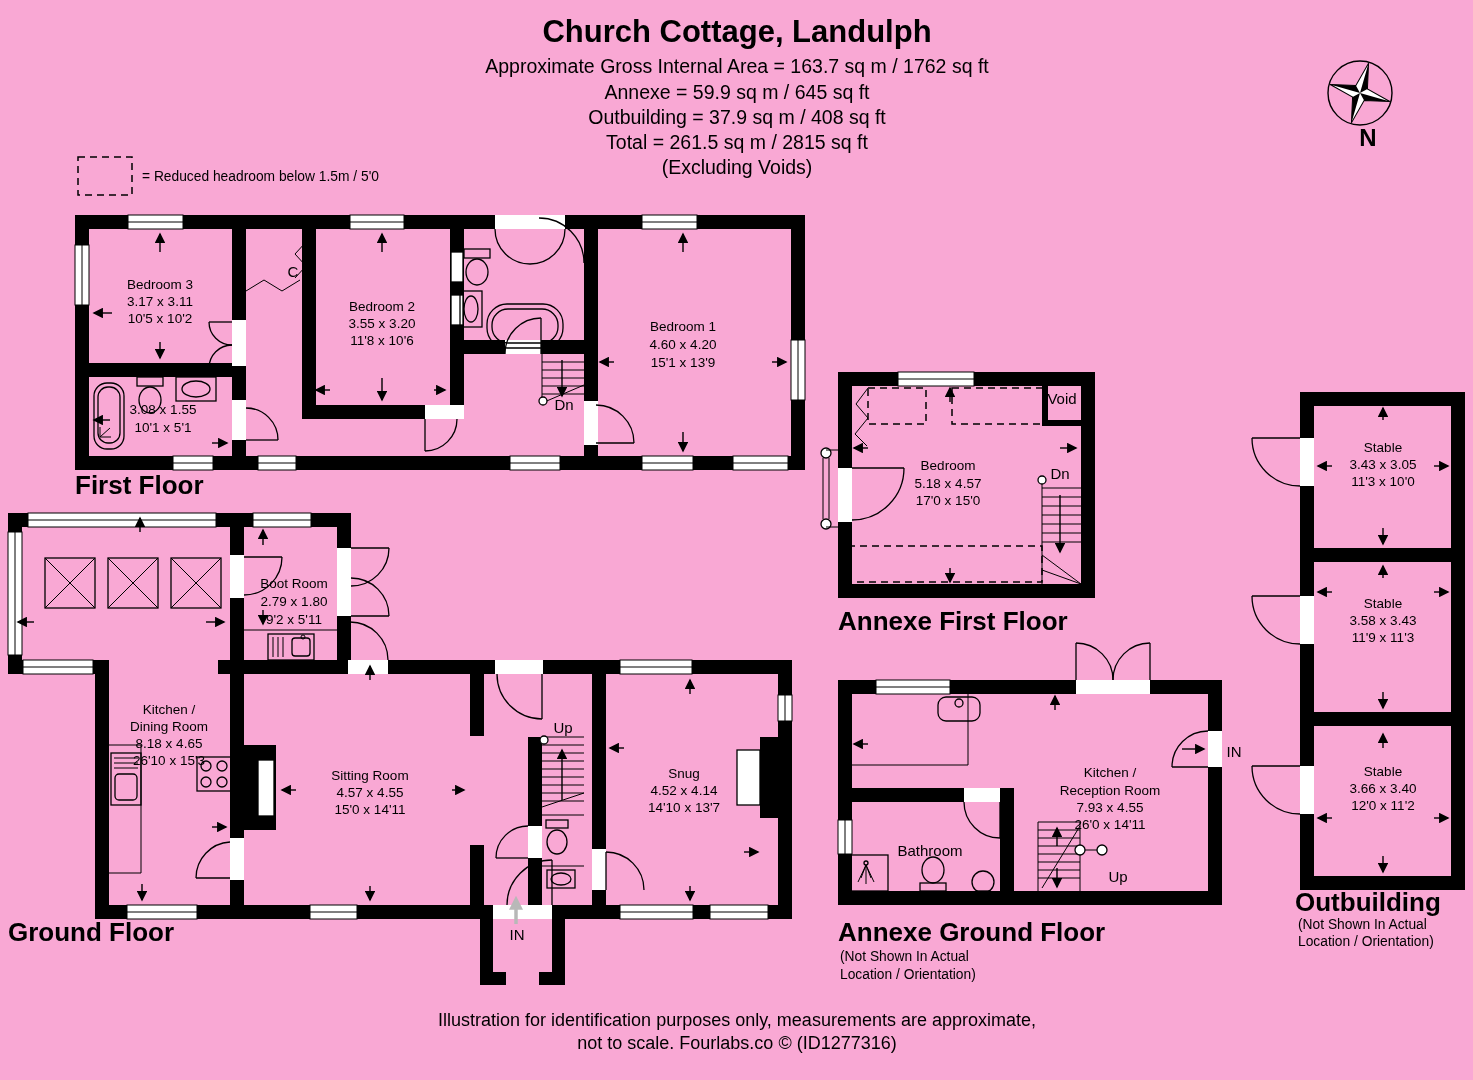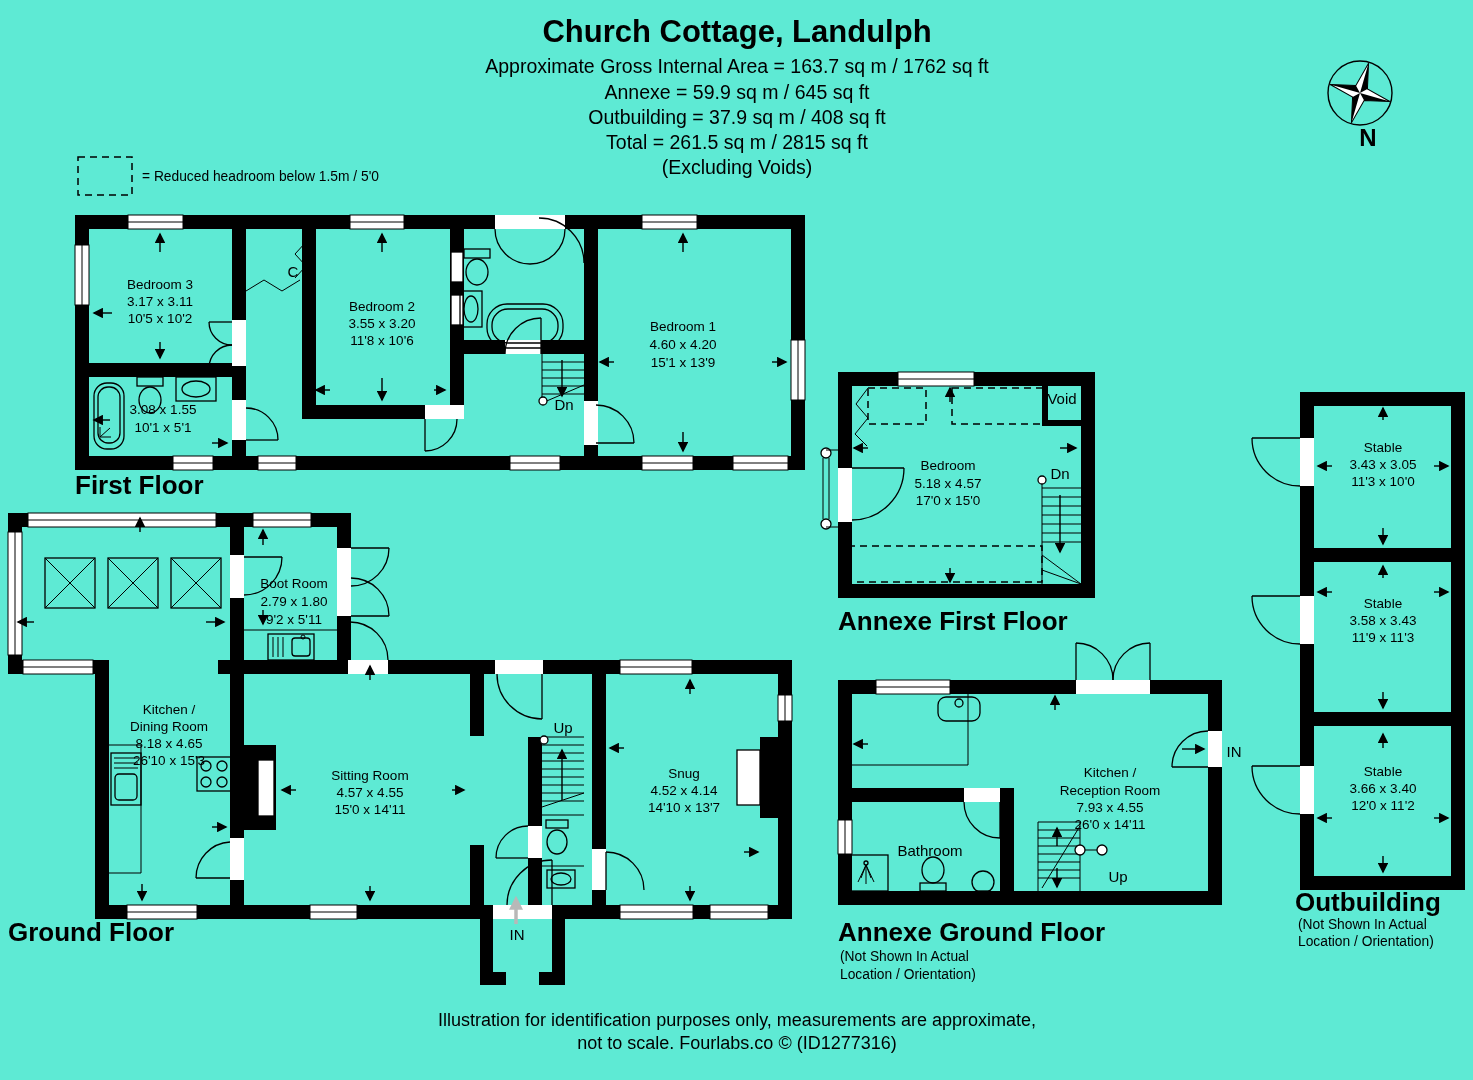--- a/index.html
+++ b/index.html
@@ -1,16 +1,16 @@
 <!DOCTYPE html>
 <html><head>
 <meta charset="utf-8">
 <style>
   html,body { margin:0; padding:0; background:#ffffff; }
-  .page { width:1473px; height:1080px; position:relative; background:#5eead4; overflow:hidden; }
+  .page { width:1473px; height:1080px; position:relative; background:#f9a8d4; overflow:hidden; }
   svg { display:block; }
   .t    { font-family:"Liberation Sans","DejaVu Sans",sans-serif; fill:#000; }
   .rl   { font-size:13.5px; text-anchor:middle; }
   .rl2  { font-size:15px; text-anchor:middle; }
   .fl   { font-size:26px; font-weight:bold; }
   .note { font-size:13.8px; }
   .title1 { font-size:31px; font-weight:bold; text-anchor:middle; }
   .title2 { font-size:19.5px; text-anchor:middle; }
   .foot { font-size:18px; text-anchor:middle; }
   .nlab { font-size:24px; font-weight:bold; text-anchor:middle; }

